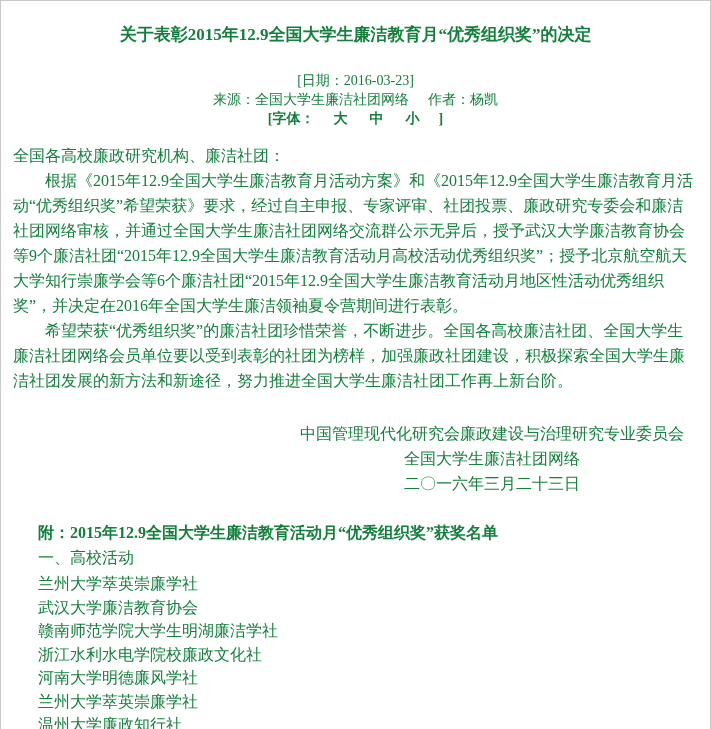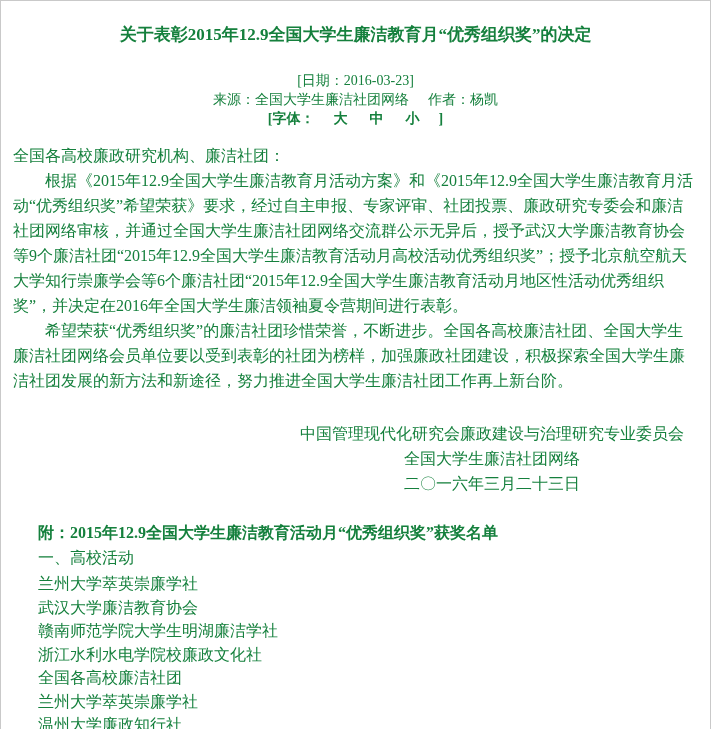--- a/index.html
+++ b/index.html
@@ -115,21 +115,21 @@
   </div>
 
   <div class="attachment">
     <p class="attachment-heading">附：2015年12.9全国大学生廉洁教育活动月“优秀组织奖”获奖名单</p>
     <p class="attachment-subtitle">一、高校活动</p>
     <ul class="winner-list">
       <li>兰州大学萃英崇廉学社</li>
       <li>武汉大学廉洁教育协会</li>
       <li>赣南师范学院大学生明湖廉洁学社</li>
       <li>浙江水利水电学院校廉政文化社</li>
-      <li>全国各高校廉洁社团</li>
+      <li>河南大学明德廉风学社</li>
       <li>兰州大学萃英崇廉学社</li>
       <li>温州大学廉政知行社</li>
       <li>成都理工大学清廉教育研究会</li>
       <li>重庆工商大学廉洁文化研究会</li>
     </ul>
   </div>
 
 </div>
 
 </body></html>

